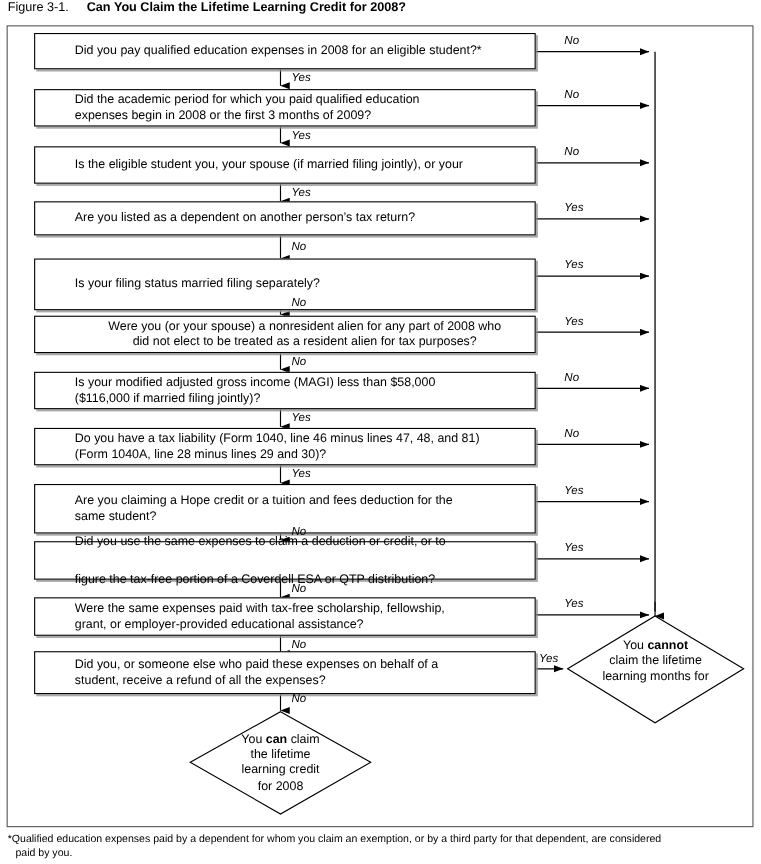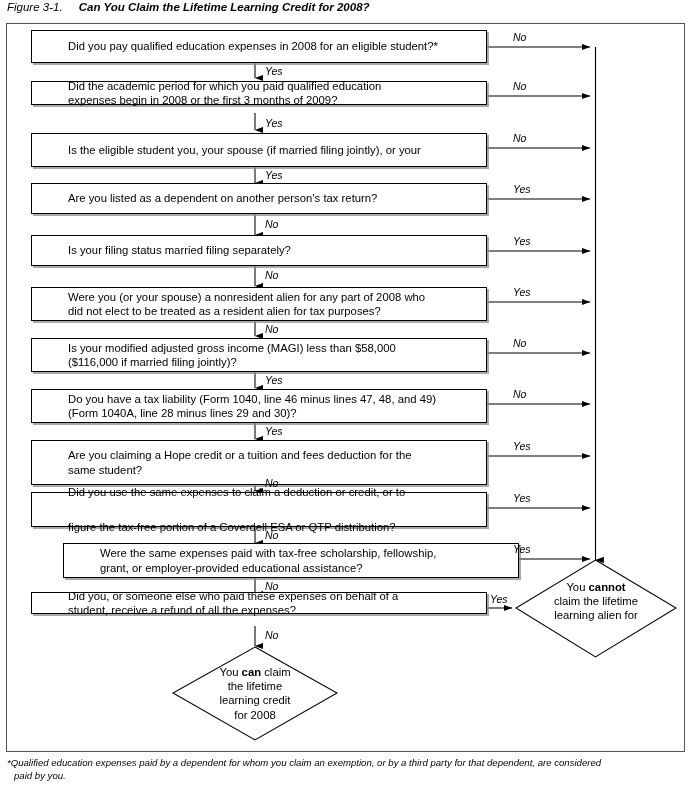--- a/index.html
+++ b/index.html
@@ -14,21 +14,20 @@
     font-family: "Liberation Sans", sans-serif;
     color: #000000;
     overflow: hidden;
   }
   #figure-title {
     position: absolute;
     left: 7px;
     top: 1px;
     font-size: 11.5px;
     white-space: nowrap;
-    font-style: italic;
   }
   #figure-title .fig-label {
     font-weight: normal;
   }
   #figure-title .fig-caption {
     font-weight: bold;
     margin-left: 13px;
   }
   #frame {
     position: absolute;
@@ -74,21 +73,20 @@
     font-size: 11.3px;
     line-height: 14.2px;
     white-space: nowrap;
   }
   #footnote {
     position: absolute;
     left: 7px;
     top: 757px;
     width: 680px;
     font-size: 9.6px;
-    font-style: italic;
     line-height: 12.6px;
   }
   #footnote .fn2 { display:block; padding-left: 7px; }
 </style>
 </head>
 <body>
 
 <div id="figure-title">
   <span class="fig-label">Figure 3-1.</span>
   <span class="fig-caption">Can You Claim the Lifetime Learning Credit for 2008?</span>
@@ -150,68 +148,68 @@
     <polygon points="595.5,560 676,608 595.5,657 516,608" fill="none" stroke="#000" stroke-width="1.05"></polygon>
 
     <polygon points="255,647 337,693 255,740 173,693" fill="none" stroke="#000" stroke-width="1.05"></polygon>
   </g>
 </svg>
 
 <div class="qbox" style="top:30px;height:33px;">
   <span class="line">Did you pay qualified education expenses in 2008 for an eligible student?*</span>
 </div>
 
-<div class="qbox" style="top:81px;height:24px;">
+<div class="qbox" style="top:81px;height:34px;">
   <span class="line">Did the academic period for which you paid qualified education</span>
   <span class="line">expenses begin in 2008 or the first 3 months of 2009?</span>
 </div>
 
 <div class="qbox" style="top:133px;height:34px;">
   <span class="line">Is the eligible student you, your spouse (if married filing jointly), or your</span>
 </div>
 
 <div class="qbox" style="top:183px;height:31px;">
   <span class="line">Are you listed as a dependent on another person’s tax return?</span>
 </div>
 
-<div class="qbox" style="top:235px;height:31px;">
+<div class="qbox" style="top:235px;height:47px;">
   <span class="line">Is your filing status married filing separately?</span>
 </div>
 
-<div class="qbox" style="top:287px;height:34px;">
+<div class="qbox" style="top:287px;height:34px;align-items:center;">
   <span class="line">Were you (or your spouse) a nonresident alien for any part of 2008 who</span>
   <span class="line">did not elect to be treated as a resident alien for tax purposes?</span>
 </div>
 
 <div class="qbox" style="top:338px;height:34px;">
   <span class="line">Is your modified adjusted gross income (MAGI) less than $58,000</span>
   <span class="line">($116,000 if married filing jointly)?</span>
 </div>
 
 <div class="qbox" style="top:389px;height:34px;">
-  <span class="line">Do you have a tax liability (Form 1040, line 46 minus lines 47, 48, and 49)</span>
+  <span class="line">Do you have a tax liability (Form 1040, line 46 minus lines 47, 48, and 81)</span>
   <span class="line">(Form 1040A, line 28 minus lines 29 and 30)?</span>
 </div>
 
 <div class="qbox" style="top:440px;height:45px;">
   <span class="line">Are you claiming a Hope credit or a tuition and fees deduction for the</span>
   <span class="line">same student?</span>
 </div>
 
 <div class="qbox" style="top:492px;height:35px;gap:20px;">
   <span class="line">Did you use the same expenses to claim a deduction or credit, or to</span>
   <span class="line">figure the tax-free portion of a Coverdell ESA or QTP distribution?</span>
 </div>
 
-<div class="qbox" style="top:543px;height:35px;margin-left:32px;">
+<div class="qbox" style="top:543px;height:35px;">
   <span class="line">Were the same expenses paid with tax-free scholarship, fellowship,</span>
   <span class="line">grant, or employer-provided educational assistance?</span>
 </div>
 
-<div class="qbox" style="top:592px;height:22px;">
+<div class="qbox" style="top:592px;height:39px;">
   <span class="line">Did you, or someone else who paid these expenses on behalf of a</span>
   <span class="line">student, receive a refund of all the expenses?</span>
 </div>
 
 <div class="branch-label" style="left:513px;top:31px;">No</div>
 <div class="branch-label" style="left:513px;top:80px;">No</div>
 <div class="branch-label" style="left:513px;top:132px;">No</div>
 <div class="branch-label" style="left:513px;top:183px;">Yes</div>
 <div class="branch-label" style="left:513px;top:235px;">Yes</div>
 <div class="branch-label" style="left:513px;top:286px;">Yes</div>
@@ -231,21 +229,21 @@
 <div class="branch-label" style="left:265px;top:374px;">Yes</div>
 <div class="branch-label" style="left:265px;top:425px;">Yes</div>
 <div class="branch-label" style="left:265px;top:477px;">No</div>
 <div class="branch-label" style="left:265px;top:529px;">No</div>
 <div class="branch-label" style="left:265px;top:580px;">No</div>
 <div class="branch-label" style="left:265px;top:629px;">No</div>
 
 <div class="diamond-text" style="left:516px;top:580px;width:160px;">
   <div><span>You </span><b>cannot</b></div>
   <div>claim the lifetime</div>
-  <div>learning alien for</div>
+  <div>learning months for</div>
 </div>
 
 <div class="diamond-text" style="left:175px;top:665px;width:160px;">
   <div><span>You </span><b>can</b><span> claim</span></div>
   <div>the lifetime</div>
   <div>learning credit</div>
   <div>for 2008</div>
 </div>
 
 <div id="footnote">

